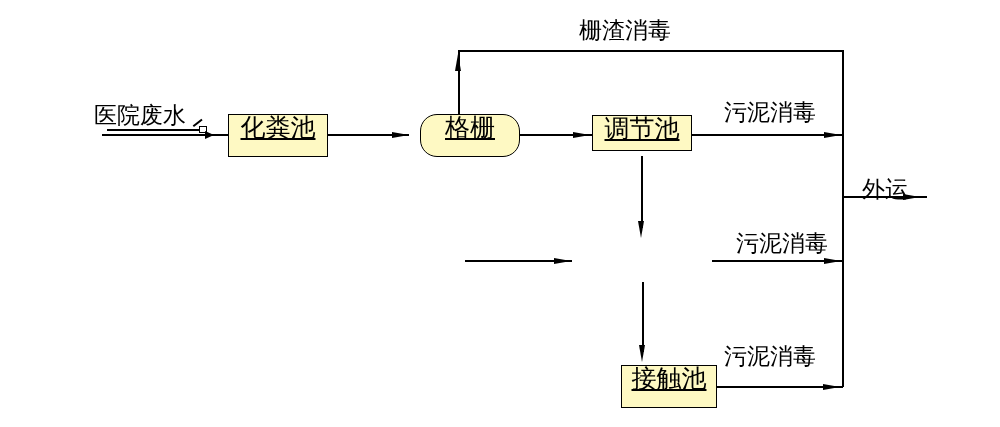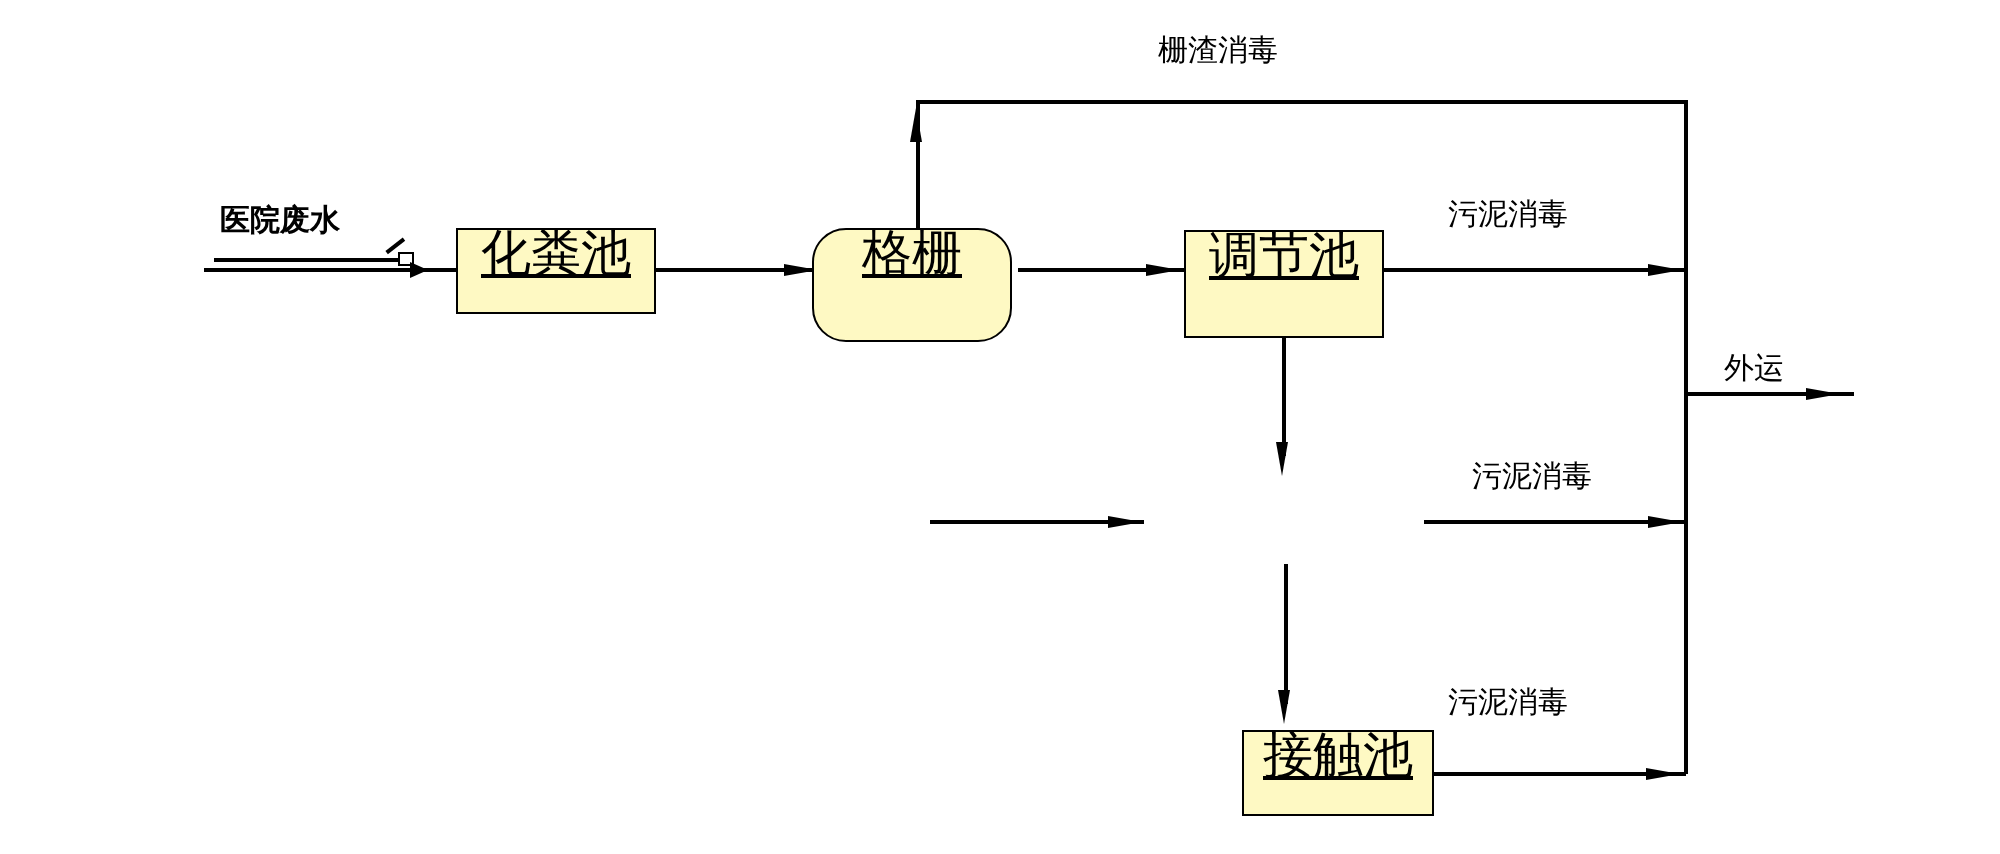--- a/index.html
+++ b/index.html
@@ -30,21 +30,21 @@
     align-items: flex-start;
     justify-content: center;
     font-size: 25px;
     line-height: 1;
     white-space: nowrap;
     text-decoration: underline;
   }
   
   .lbl {
     position: absolute;
-    font-size: 15px;
+    font-size: 23px;
     line-height: 1;
     white-space: nowrap;
   }
   
   .ar { position: absolute; width: 0; height: 0; }
   .ar-r { border-top: 3.5px solid transparent; border-bottom: 3.5px solid transparent; border-left: 17px solid #000; }
   .ar-u { border-left: 3.5px solid transparent; border-right: 3.5px solid transparent; border-bottom: 17px solid #000; }
   .ar-d { border-left: 3.5px solid transparent; border-right: 3.5px solid transparent; border-top: 17px solid #000; }
   
   .jx-diag { position: absolute; width: 11px; height: 1.5px; background: #000; transform: rotate(-38deg); }
@@ -85,30 +85,30 @@
   <div class="ar ar-r" style="left:903px; top:193.5px;"></div>
 
   <div class="jx-diag" style="left:192px; top:122px;"></div>
   <div class="jx-rect" style="left:199px; top:126px;"></div>
   <div class="jx-tri" style="left:205px; top:131px;"></div>
   <div class="jx-dash" style="left:215px; top:134px;"></div>
 
   <div class="node" style="left:228px; top:114px; width:100px; height:43px;">
     <span>化粪池</span>
   </div>
-  <div class="node" style="left:406px; top:114px; width:100px; height:57px;border-radius:17px;">
+  <div class="node" style="left:420px; top:114px; width:100px; height:43px;border-radius:17px;">
     <span>格栅</span>
   </div>
-  <div class="node" style="left:592px; top:115px; width:100px; height:54px;">
+  <div class="node" style="left:592px; top:115px; width:100px; height:36px;">
     <span>调节池</span>
   </div>
   <div class="node" style="left:621px; top:365px; width:96px; height:43px;">
     <span>接触池</span>
   </div>
 
-  <div class="lbl" style="left:110px; top:104px;font-weight:bold;">医院废水</div>
+  <div class="lbl" style="left:94px; top:104px;">医院废水</div>
   <div class="lbl" style="left:579px; top:19px;">栅渣消毒</div>
   <div class="lbl" style="left:724px; top:101px;">污泥消毒</div>
   <div class="lbl" style="left:736px; top:232px;">污泥消毒</div>
   <div class="lbl" style="left:724px; top:345px;">污泥消毒</div>
   <div class="lbl" style="left:862px; top:167px;margin-top:11px;">外运</div>
 
 </div>
 
 </body></html>

